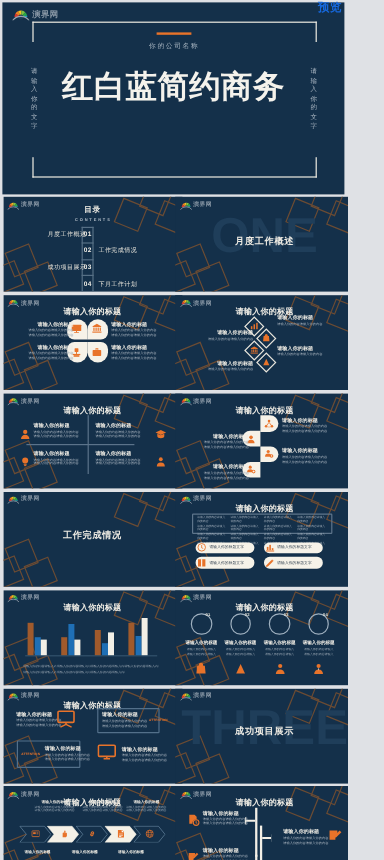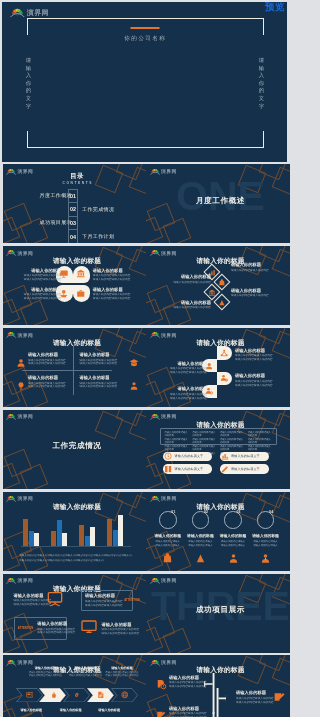--- a/index.html
+++ b/index.html
@@ -144,20 +144,21 @@
       <div class="bn-frame">
 <i style="left:25px;top:16px;width:237px;height:1.3px"></i>
 <i style="left:25px;top:16px;width:1.3px;height:17px"></i>
 <i style="left:260.7px;top:16px;width:1.3px;height:17px"></i>
 <i style="left:25px;top:145px;width:237px;height:1.3px"></i>
 <i style="left:25px;top:129px;width:1.3px;height:17px"></i>
 <i style="left:260.7px;top:129px;width:1.3px;height:17px"></i>
 </div>
       <div class="co-line"></div>
       <div class="co-name">你的公司名称</div>
+      <div class="bn-title">红白蓝简约商务</div>
       <div class="bn-vert bn-vl">
         <span>请</span>
         <span>输</span>
         <span>入</span>
         <span>你</span>
         <span>的</span>
         <span>文</span>
         <span>字</span>
       </div>
       <div class="bn-vert bn-vr">

